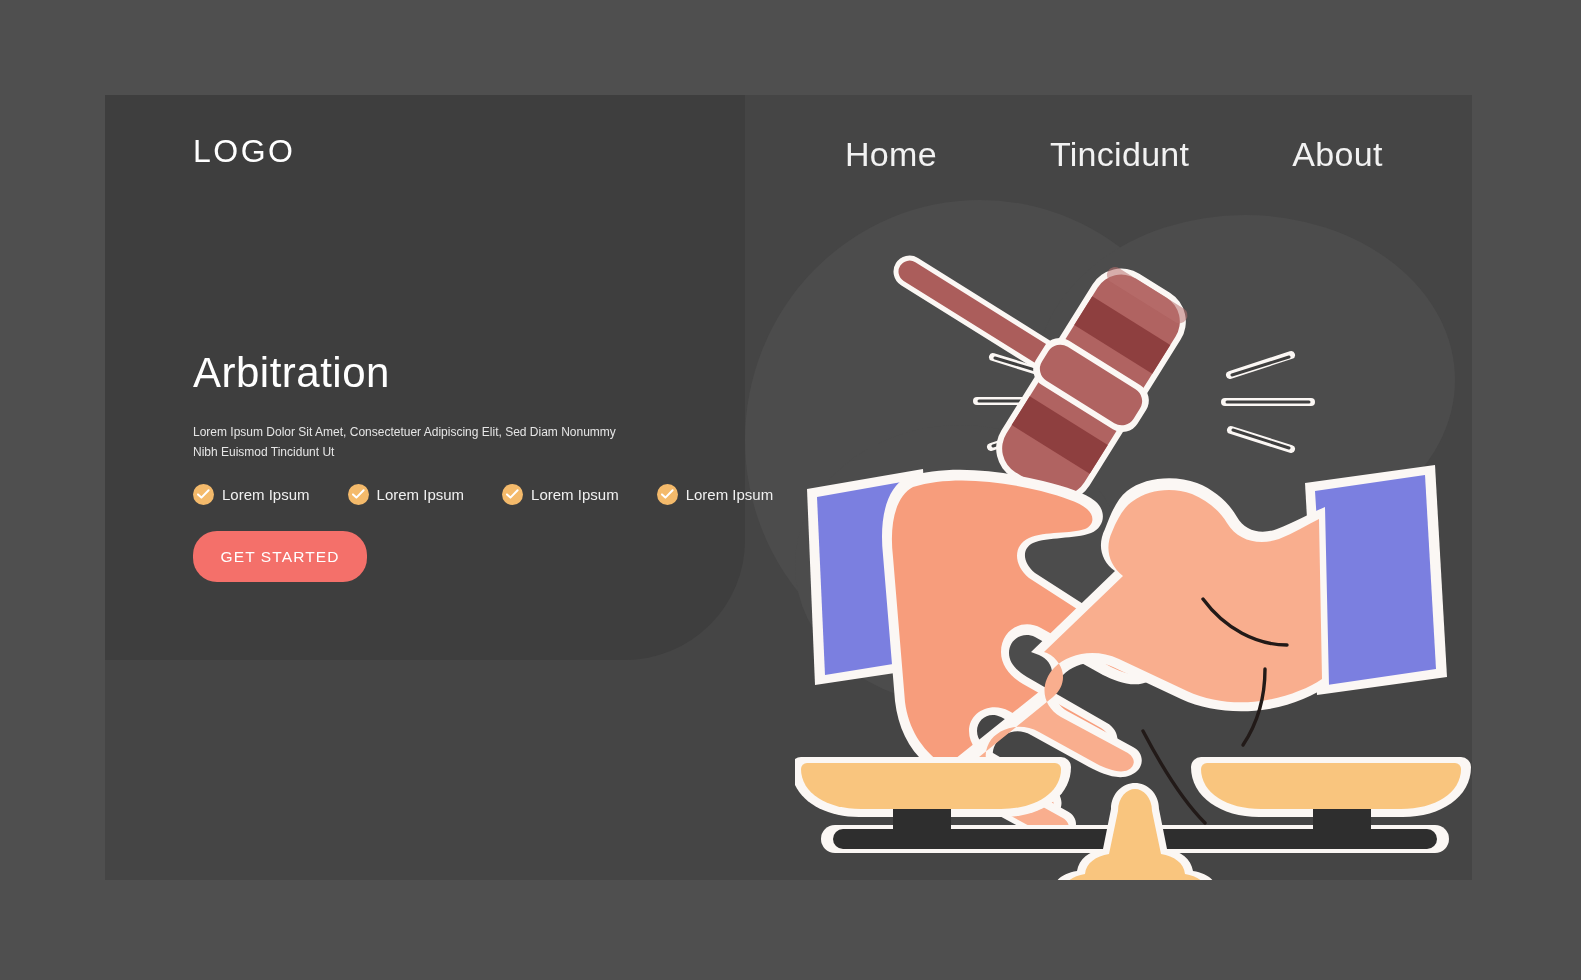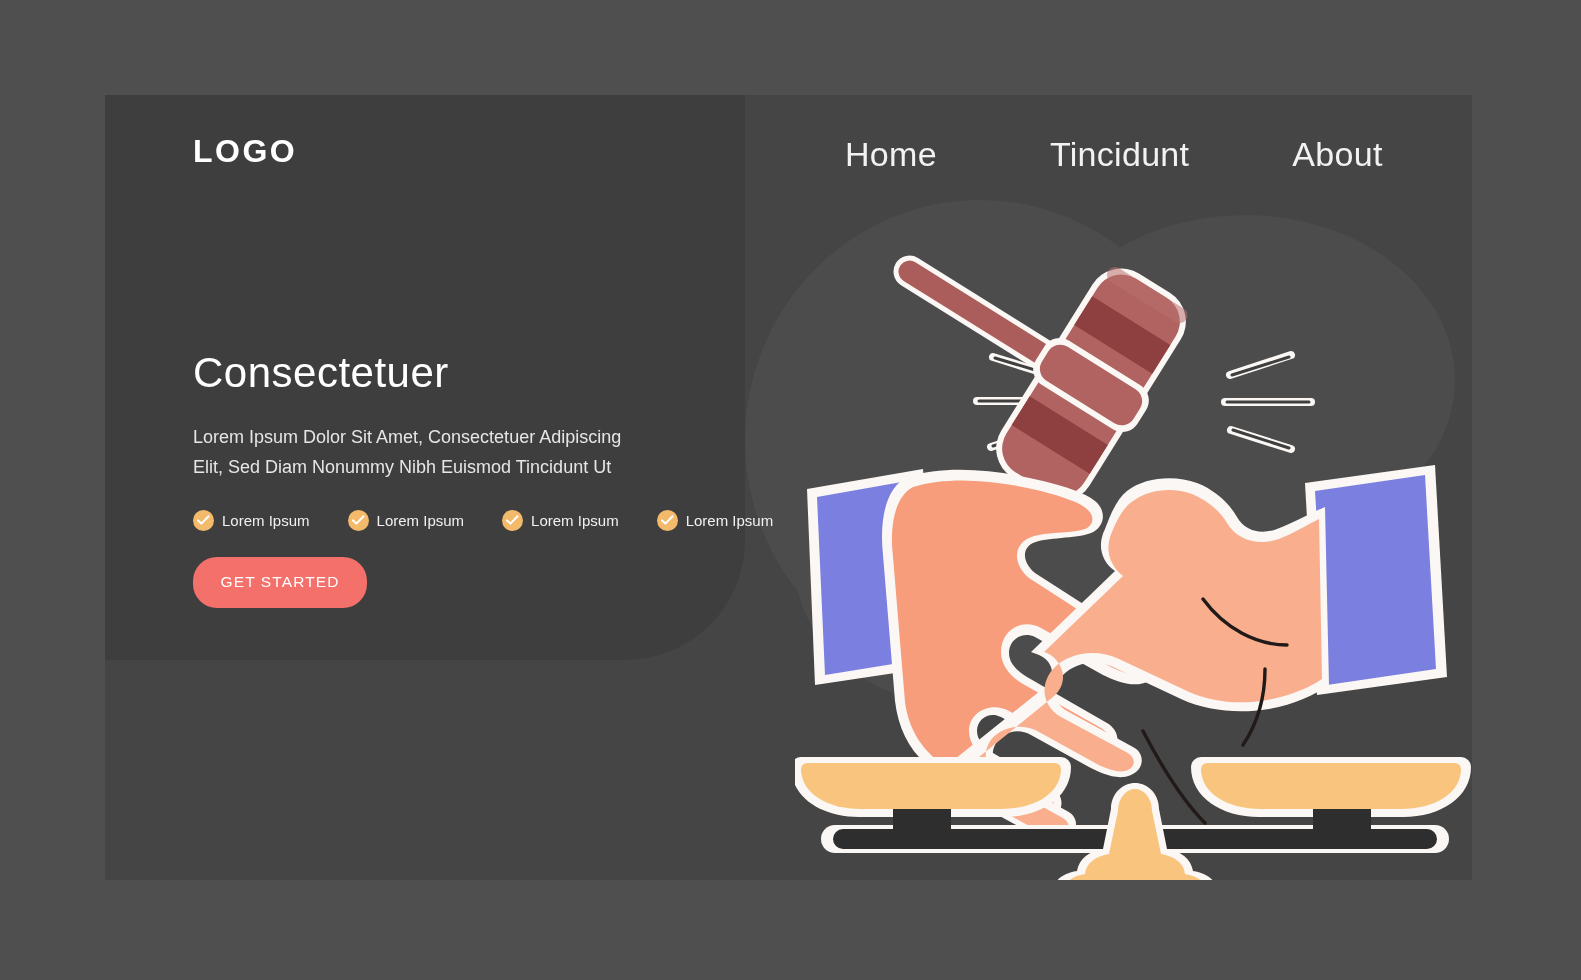--- a/index.html
+++ b/index.html
@@ -55,21 +55,21 @@
     position: absolute;
     left: 0; top: 0;
     width: 1367px; height: 120px;
     z-index: 5;
   }
   #logo {
     position: absolute;
     left: 88px; top: 38px;
     color: #ffffff;
     font-size: 32px;
-    font-weight: 700;
+    font-weight: 400;
     letter-spacing: 2.5px;
   }
   #nav {
     position: absolute;
     left: 740px; top: 40px;
     display: flex;
     align-items: center;
   }
   .nav-item {
     color: #f2f2f2;
@@ -93,28 +93,28 @@
   #hero-title {
     color: #ffffff;
     font-size: 42px;
     font-weight: 400;
     letter-spacing: 0.5px;
     line-height: 1.1;
   }
   #hero-sub {
     margin-top: 27px;
     color: #e6e6e6;
-    font-size: 18px;
+    font-size: 12px;
     font-weight: 400;
     line-height: 1.63;
     width: 430px;
   }
 
   #features {
-    margin-top: 28px;
+    margin-top: 22px;
     display: flex;
     align-items: center;
   }
   .feature {
     display: flex;
     align-items: center;
     margin-right: 38px;
     white-space: nowrap;
   }
   .check {
@@ -171,21 +171,21 @@
       <div id="logo">LOGO</div>
       <div id="nav">
         <div class="nav-item">Home</div>
         <div class="nav-item">Tincidunt</div>
         <div class="nav-item">About</div>
         <div class="nav-item">Nibh</div>
       </div>
     </div>
 
     <div id="hero">
-      <h1 id="hero-title">Consectetuer</h1>
+      <h1 id="hero-title">Arbitration</h1>
       <p id="hero-sub">Lorem Ipsum Dolor Sit Amet, Consectetuer Adipiscing Elit, Sed Diam Nonummy Nibh Euismod Tincidunt Ut</p>
 
       <div id="features">
         <div class="feature">
           <span class="check">
             <svg width="13" height="11" viewBox="0 0 13 11">
                 <path d="M1 5.4 L4.4 8.6 L11.6 1.3" stroke="#ffffff" stroke-width="2" fill="none" stroke-linecap="round" stroke-linejoin="round"></path>
               </svg>
           </span>
           <span class="feature-label">Lorem Ipsum</span>

